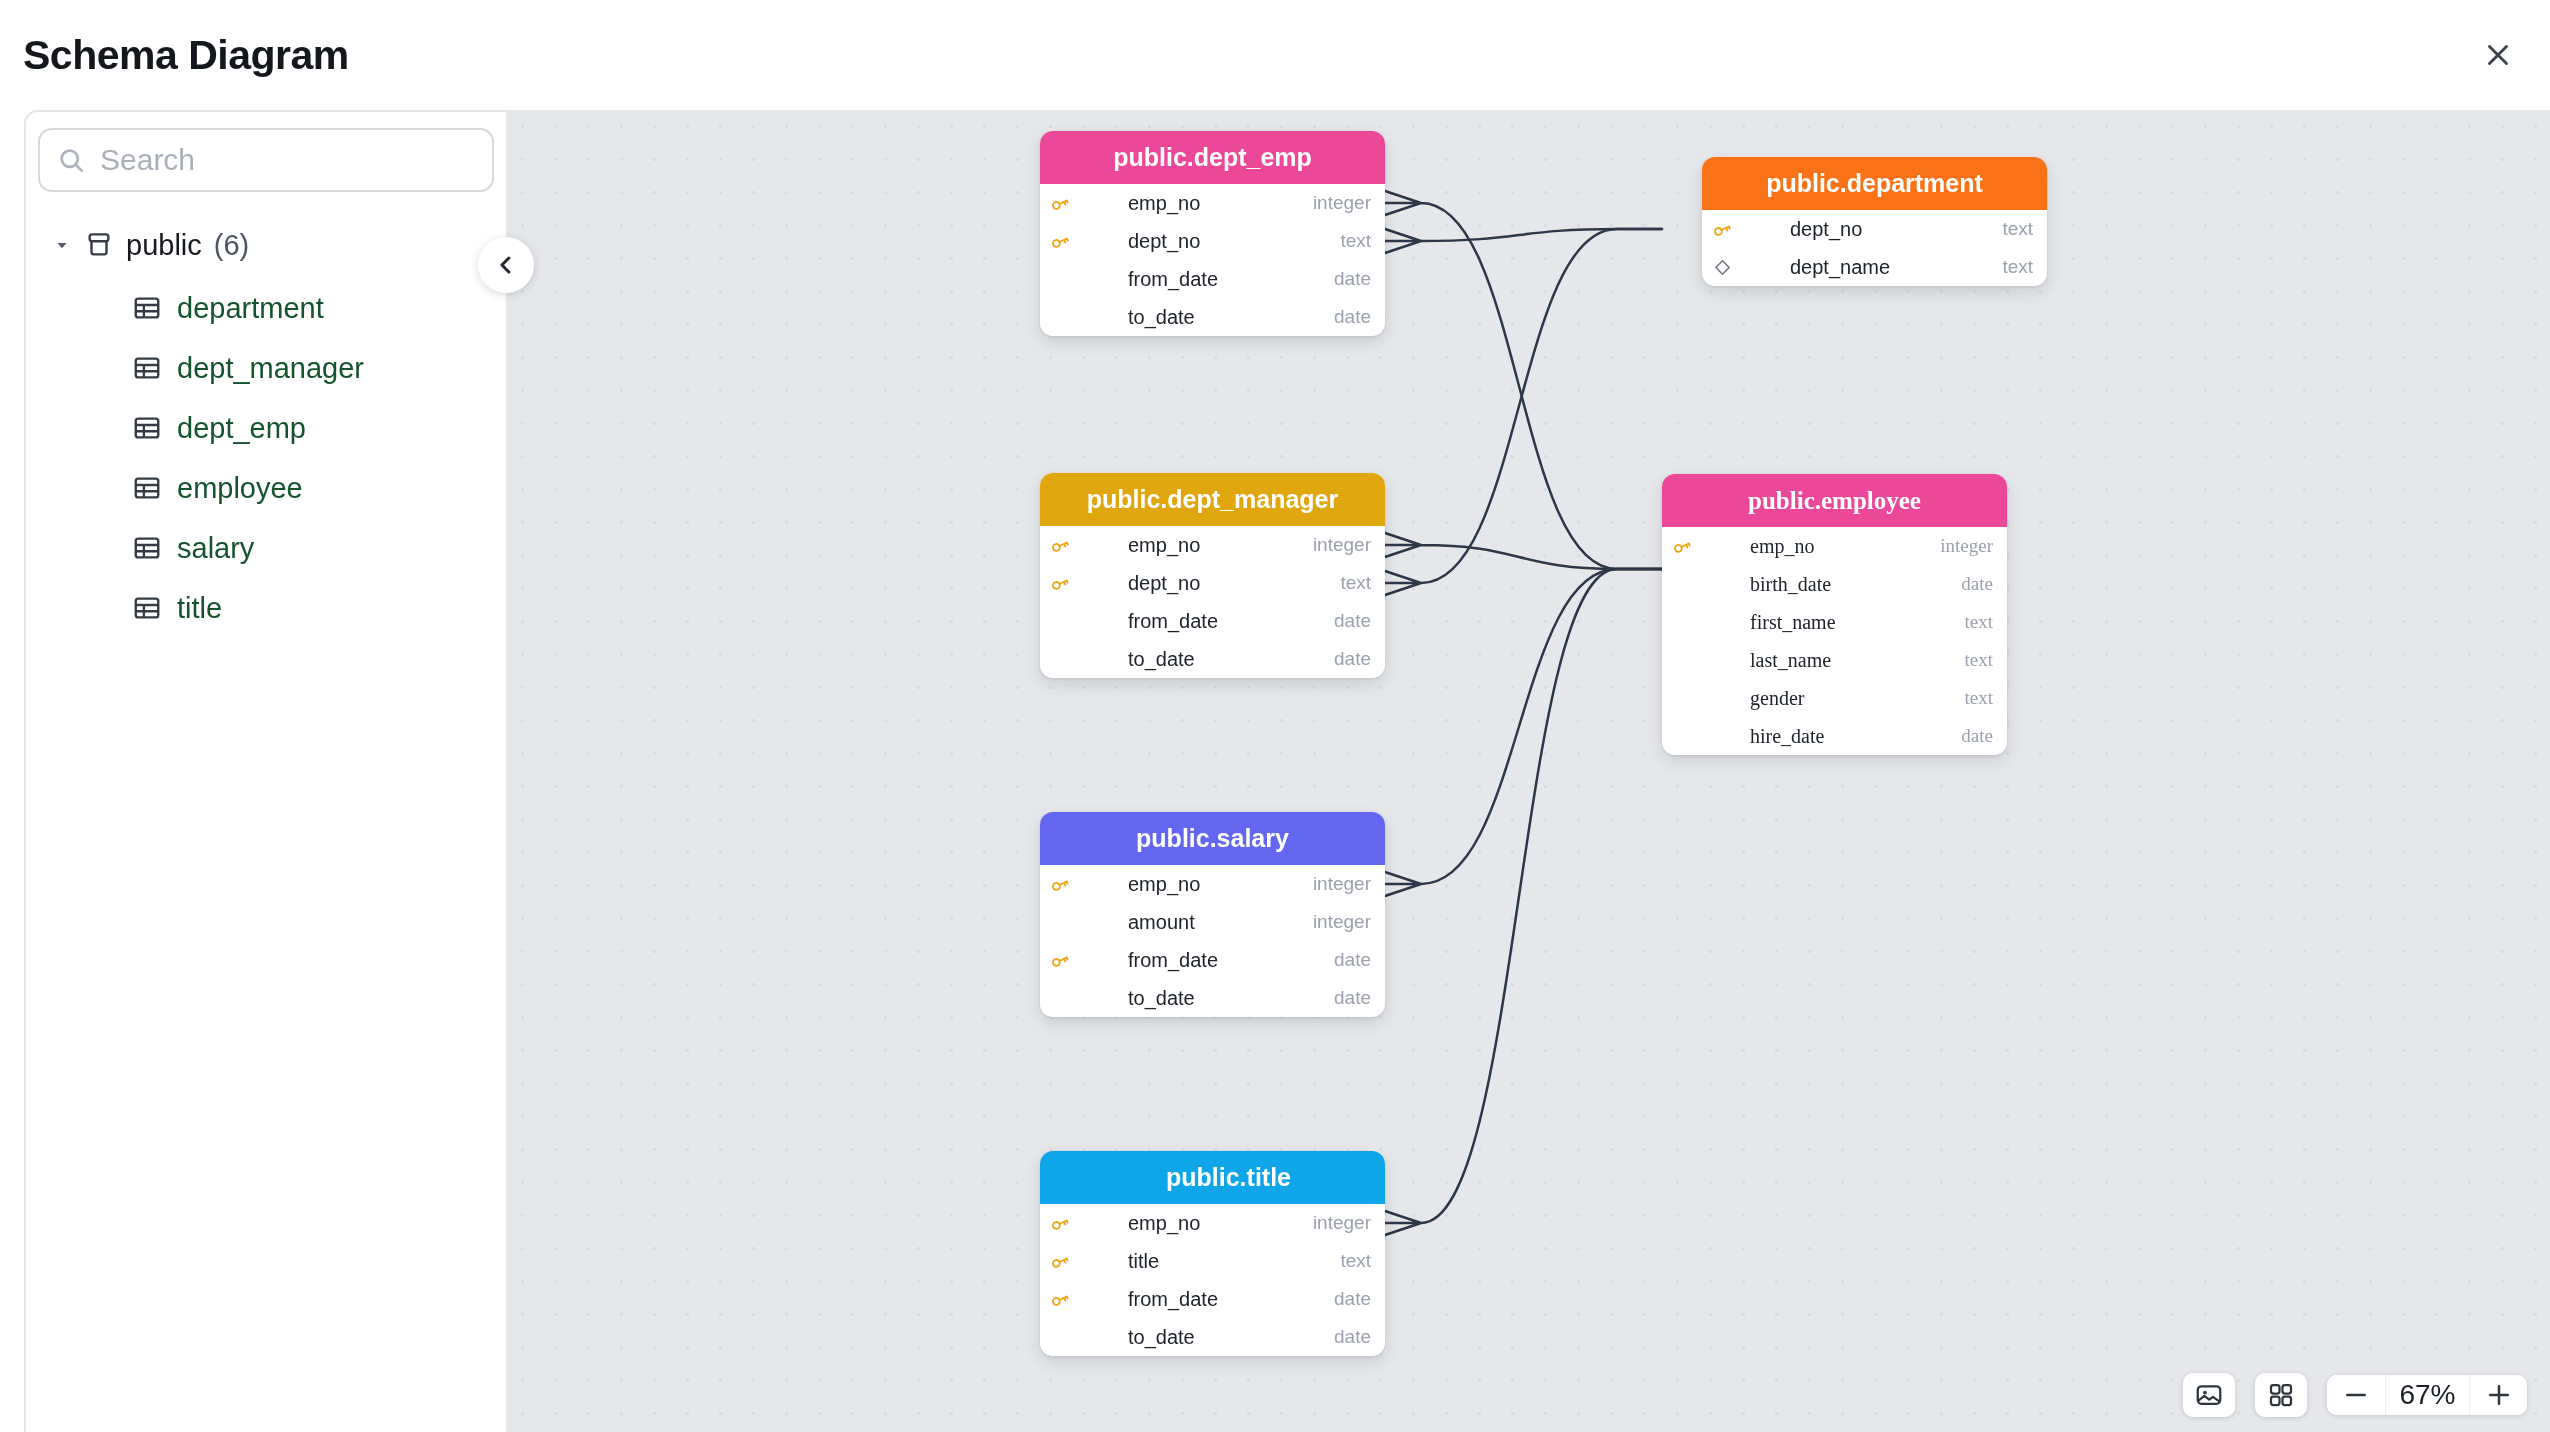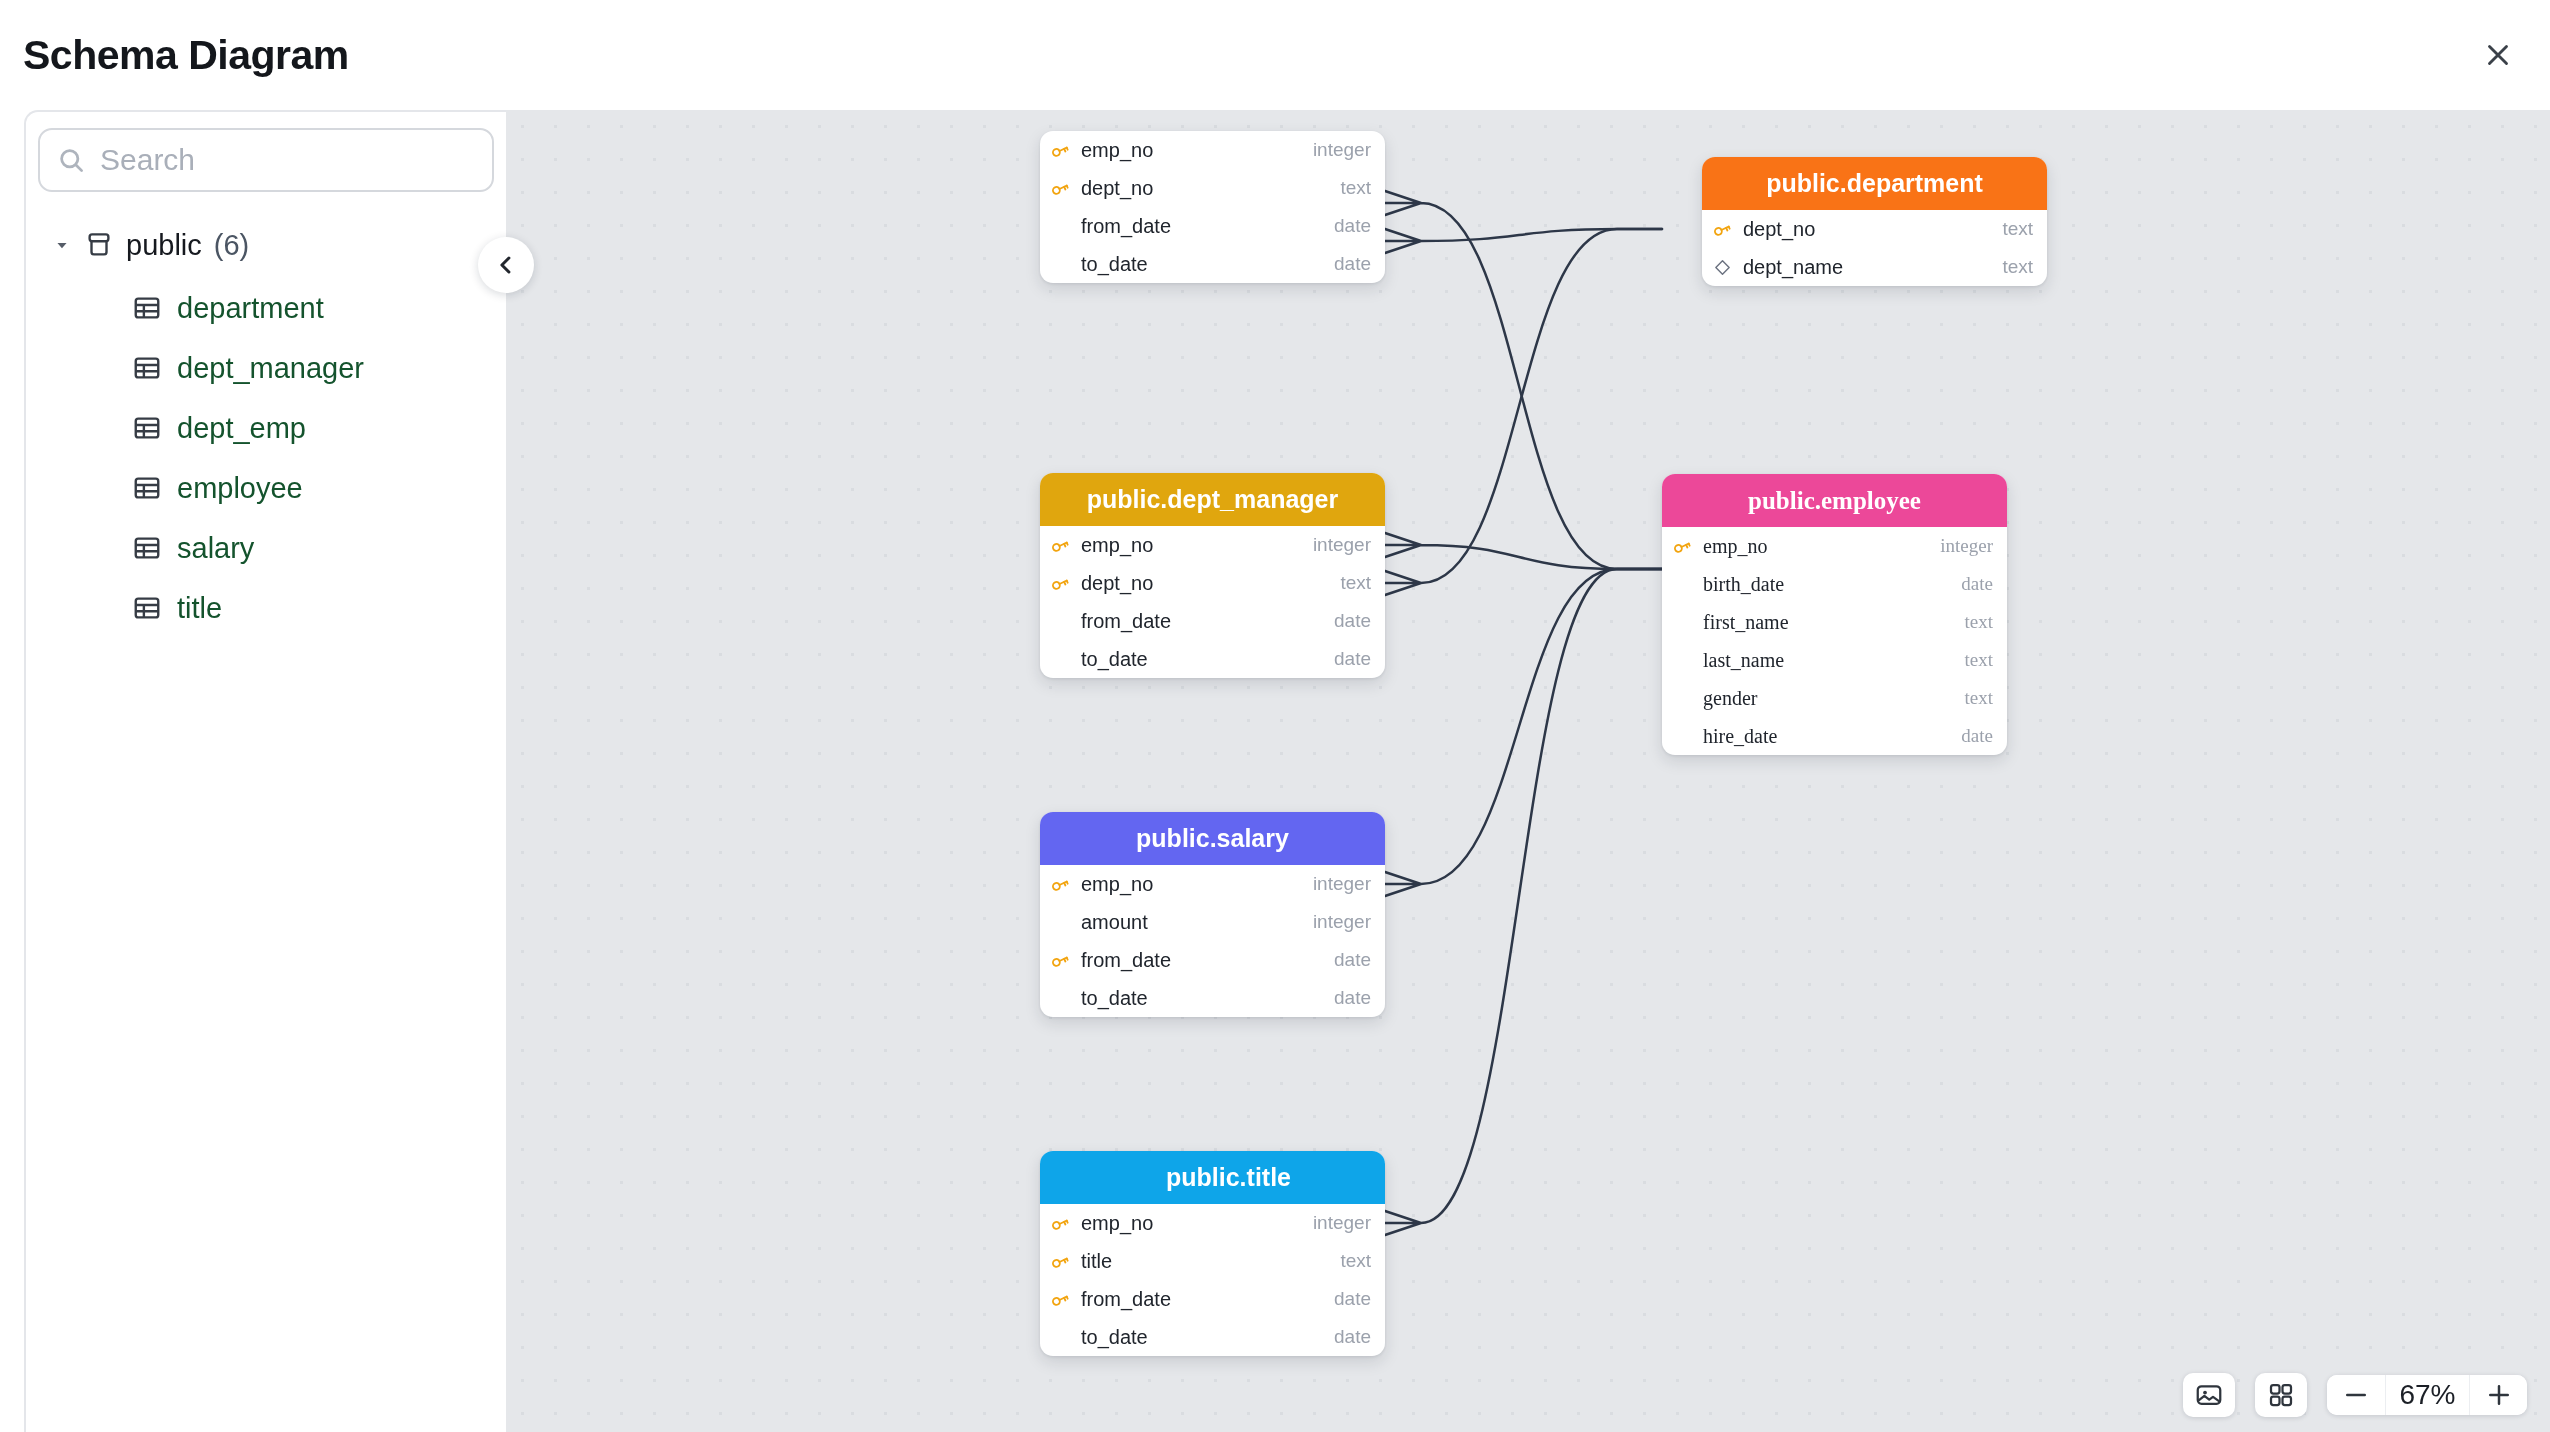--- a/index.html
+++ b/index.html
@@ -45,21 +45,21 @@
             background-size: 33px 33px; overflow: hidden; }
   #edges-svg { position: absolute; left: 0; top: 0; z-index: 1; }
   #edges-svg path { pointer-events: stroke; }
 
   .node { position: absolute; width: 345px; background: #fff; border-radius: 13px; z-index: 2;
           box-shadow: 0 6px 16px rgba(20,28,45,.13), 0 1px 3px rgba(20,28,45,.09); }
   .node-header { height: 53px; border-radius: 13px 13px 0 0; display: flex; align-items: center;
                  justify-content: center; color: #fff; font-size: 25px; font-weight: 600; cursor: grab; }
   .node-row { height: 38px; display: flex; align-items: center; padding: 0 14px 0 8px; }
   .col-icon { width: 24px; display: flex; align-items: center; justify-content: center; margin-right: 9px; }
-  .col-name { font-size: 20px; font-weight: 500; color: #20252d; }
+  .col-name { font-size: 20px; font-weight: 500; color: #20252d; margin-left: 47px; }
   .col-type { margin-left: auto; font-size: 19px; font-weight: 400; color: #9ba1ac; }
 
   
   .canvas-controls { position: absolute; right: 23px; bottom: 15px; display: flex; align-items: center;
                      gap: 20px; z-index: 5; }
   .ctrl-btn { width: 52px; height: 44px; background: #fff; border: none; border-radius: 10px;
               box-shadow: 0 1px 5px rgba(15,23,42,.15); cursor: pointer;
               display: flex; align-items: center; justify-content: center; }
   .zoom-group { display: flex; align-items: stretch; height: 40px; background: #fff; border-radius: 10px;
                 box-shadow: 0 1px 5px rgba(15,23,42,.15); overflow: hidden; }
@@ -223,20 +223,21 @@
         <button class="zoom-cell zoom-in-cell">
           <span style="display:flex">
             <svg viewBox="0 0 24 24" width="30" height="30" fill="none" stroke="#2f353d" stroke-width="2" stroke-linecap="round">
                 <path d="M12 5v14M5 12h14"></path>
               </svg>
           </span>
         </button>
       </div>
     </div>
   <div class="node" style="left: 534px; top: 21px;">
+        <div class="node-header" style="background: rgb(236, 72, 153);">public.dept_emp</div>
         <div class="node-row">
           <span class="col-icon">
             <svg viewBox="0 0 24 24" width="21" height="21" fill="none" stroke="#f2a40f" stroke-width="2.1" stroke-linecap="round" stroke-linejoin="round">
               <g transform="rotate(-25 12 12)">
                 <circle cx="6.8" cy="12" r="3.9"></circle>
                 <path d="M10.7 12h9.3"></path>
                 <path d="M16.6 12v3.4M19.8 12v2.6"></path>
               </g>
             </svg>
           </span>

